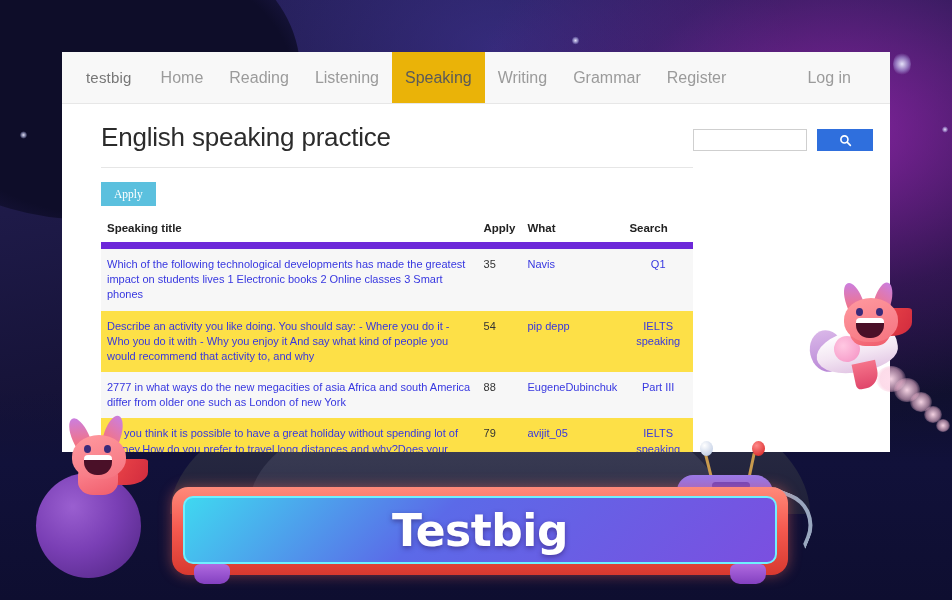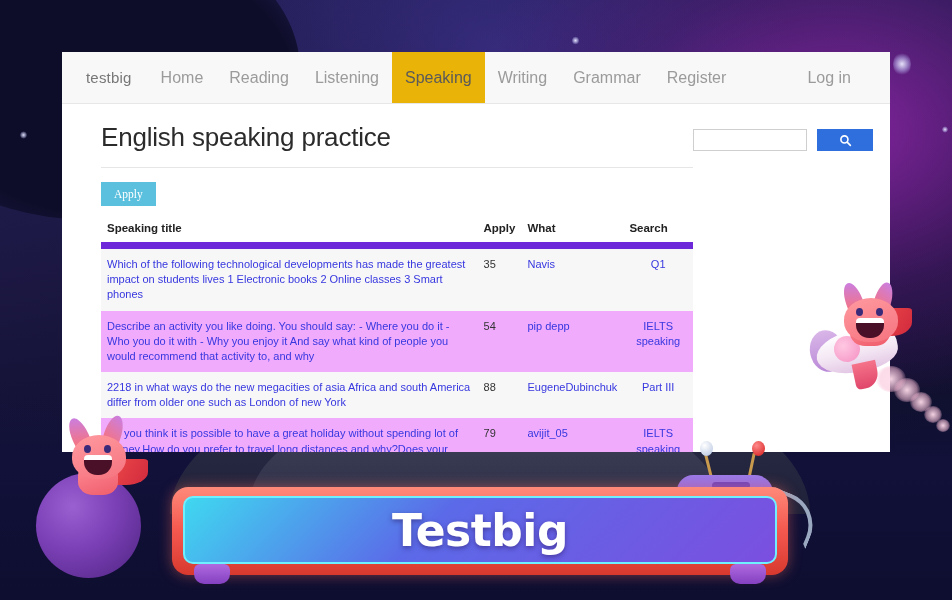--- a/index.html
+++ b/index.html
@@ -111,21 +111,21 @@
   #results-table { margin-top: 16px; width: 592px; border-collapse: collapse; }
   #results-table th {
     text-align: left; font-size: 11.5px; color: #222; font-weight: bold;
     padding: 0 6px 8px 6px; border-bottom: 7px solid #6d28d9;
   }
   #results-table td {
     font-size: 11px; color: #3737e0; padding: 8px 6px; vertical-align: top;
     line-height: 1.38;
   }
   #results-table tbody tr.odd td { background: #f7f7f7; }
-  #results-table tbody tr.even td { background: #f0abfc; }
+  #results-table tbody tr.even td { background: #fde047; }
   #results-table td.col-rates { color: #333; }
   .col-title { width: 385px; }
   .col-rates { width: 38px; }
   .col-users { width: 95px; }
   .col-search { width: 70px; text-align: center; }
   .cell-link { color: #3737e0; cursor: pointer; }
 
   
   #flyer-badge { position: absolute; left: 8px; top: 415px; width: 165px; height: 160px; }
   #flyer-planet {
@@ -333,21 +333,21 @@
         <tr class="even">
           <td class="col-title">
             <span class="cell-link">Describe an activity you like doing. You should say: - Where you do it - Who you do it with - Why you enjoy it And say what kind of people you would recommend that activity to, and why</span>
           </td>
           <td class="col-rates">54</td>
           <td class="col-users"><span class="cell-link">pip depp</span></td>
           <td class="col-search"><span class="cell-link">IELTS speaking</span></td>
         </tr>
         <tr class="odd">
           <td class="col-title">
-            <span class="cell-link">2218 in what ways do the new megacities of asia Africa and south America differ from older one such as London of new York</span>
+            <span class="cell-link">2777 in what ways do the new megacities of asia Africa and south America differ from older one such as London of new York</span>
           </td>
           <td class="col-rates">88</td>
           <td class="col-users"><span class="cell-link">EugeneDubinchuk</span></td>
           <td class="col-search"><span class="cell-link">Part III</span></td>
         </tr>
         <tr class="even">
           <td class="col-title">
             <span class="cell-link">Do you think it is possible to have a great holiday without spending lot of money.How do you prefer to travel long distances and why?Does your country attract a lot tourist?What do they come to see?Do you think tourism is bad for a country?</span>
           </td>
           <td class="col-rates">79</td>

